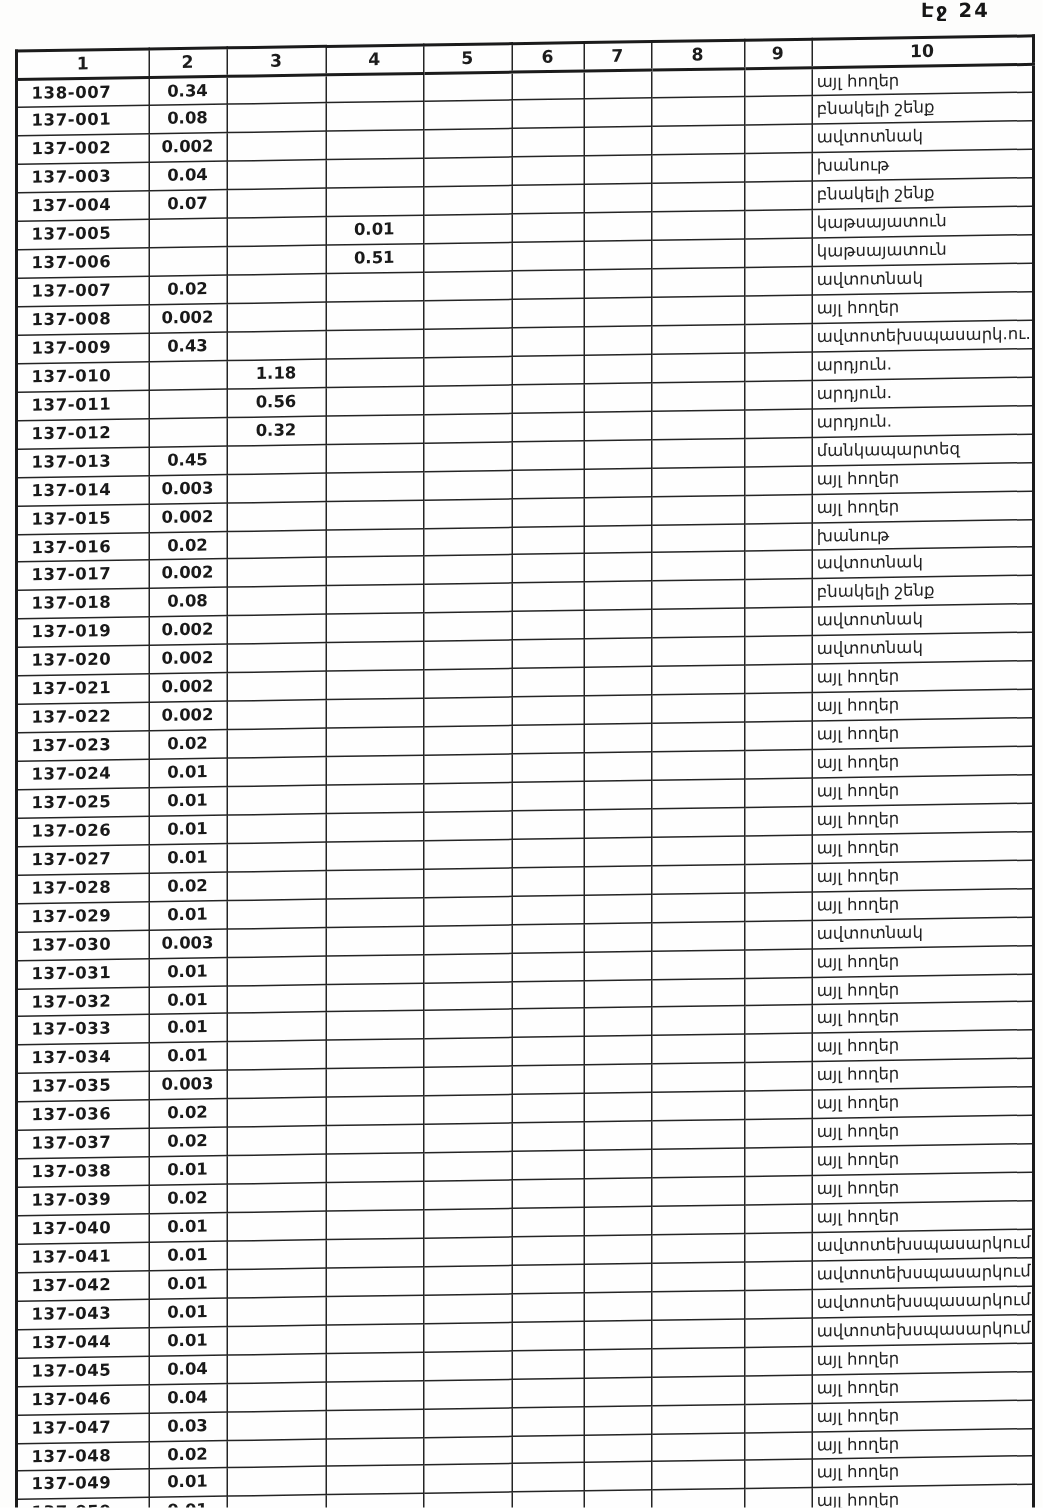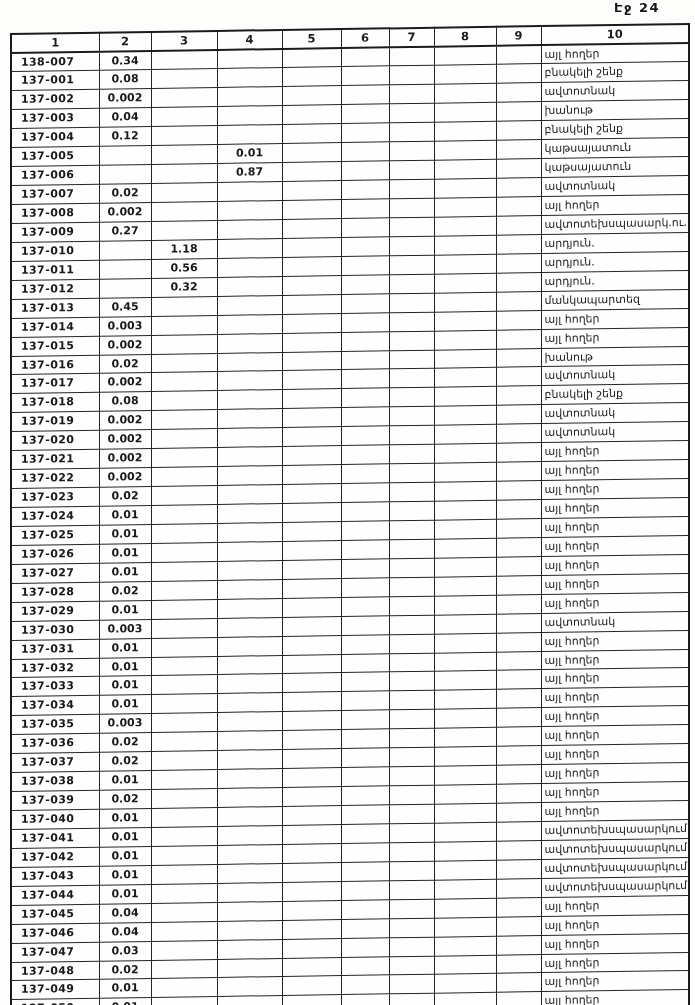--- a/index.html
+++ b/index.html
@@ -118,21 +118,21 @@
           <td class="c3"></td>
           <td class="c4"></td>
           <td class="c5"></td>
           <td class="c6"></td>
           <td class="c7"></td>
           <td class="c8"></td>
           <td class="c9">խանութ</td>
         </tr>
         <tr>
           <td class="c0">137-004</td>
-          <td class="c1">0.12</td>
+          <td class="c1">0.07</td>
           <td class="c2"></td>
           <td class="c3"></td>
           <td class="c4"></td>
           <td class="c5"></td>
           <td class="c6"></td>
           <td class="c7"></td>
           <td class="c8"></td>
           <td class="c9">բնակելի շենք</td>
         </tr>
         <tr>
@@ -144,21 +144,21 @@
           <td class="c5"></td>
           <td class="c6"></td>
           <td class="c7"></td>
           <td class="c8"></td>
           <td class="c9">կաթսայատուն</td>
         </tr>
         <tr>
           <td class="c0">137-006</td>
           <td class="c1"></td>
           <td class="c2"></td>
-          <td class="c3">0.87</td>
+          <td class="c3">0.51</td>
           <td class="c4"></td>
           <td class="c5"></td>
           <td class="c6"></td>
           <td class="c7"></td>
           <td class="c8"></td>
           <td class="c9">կաթսայատուն</td>
         </tr>
         <tr>
           <td class="c0">137-007</td>
           <td class="c1">0.02</td>
@@ -178,21 +178,21 @@
           <td class="c3"></td>
           <td class="c4"></td>
           <td class="c5"></td>
           <td class="c6"></td>
           <td class="c7"></td>
           <td class="c8"></td>
           <td class="c9">այլ հողեր</td>
         </tr>
         <tr>
           <td class="c0">137-009</td>
-          <td class="c1">0.27</td>
+          <td class="c1">0.43</td>
           <td class="c2"></td>
           <td class="c3"></td>
           <td class="c4"></td>
           <td class="c5"></td>
           <td class="c6"></td>
           <td class="c7"></td>
           <td class="c8"></td>
           <td class="c9">ավտոտեխսպասարկ.ու.</td>
         </tr>
         <tr>

